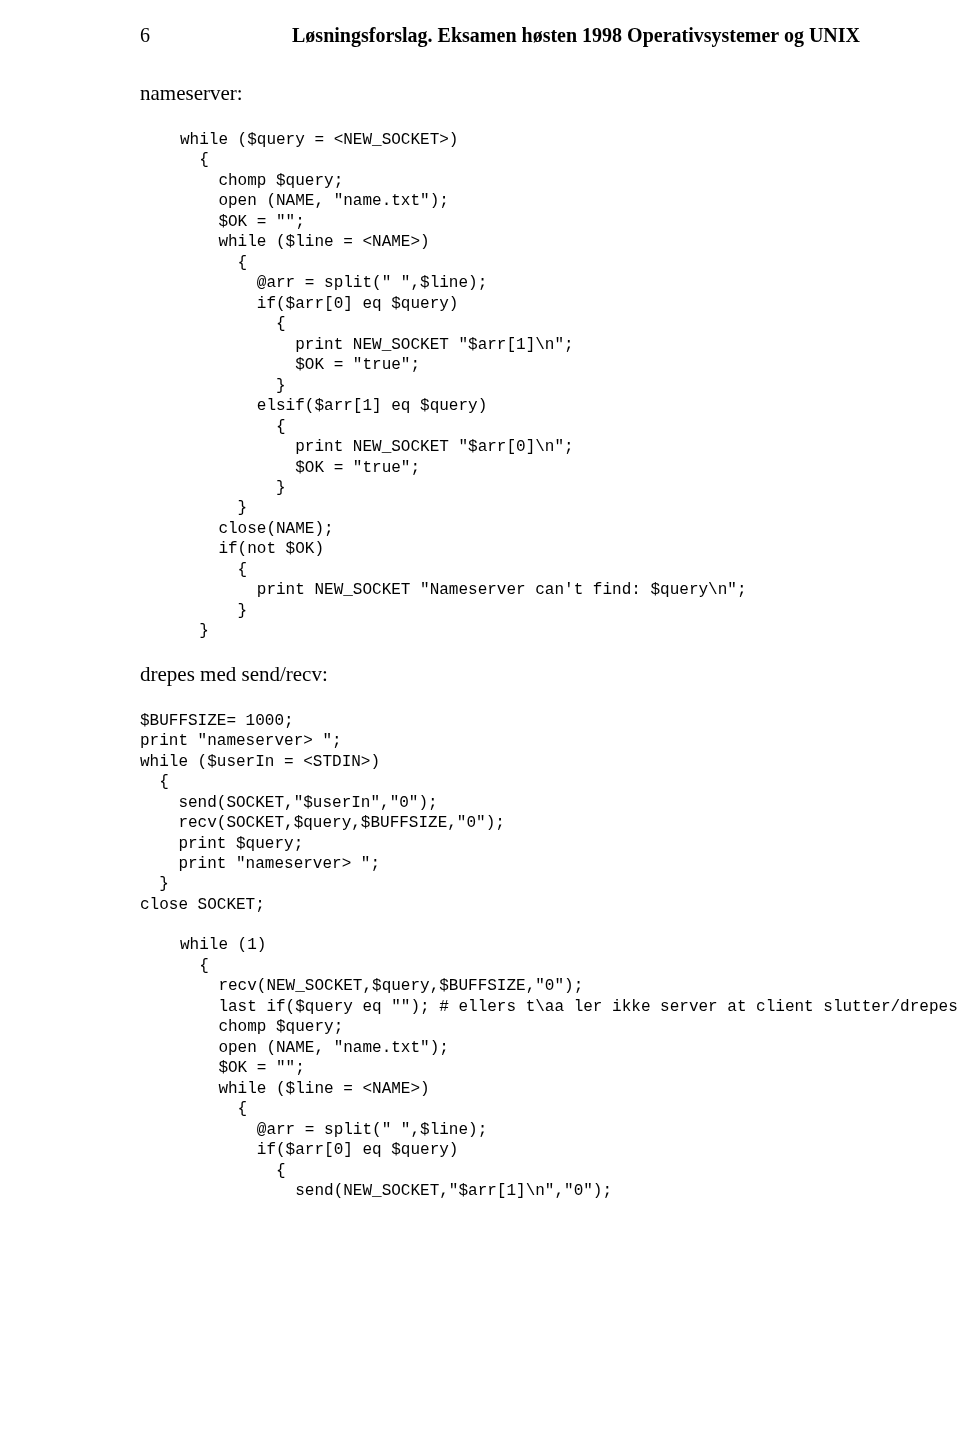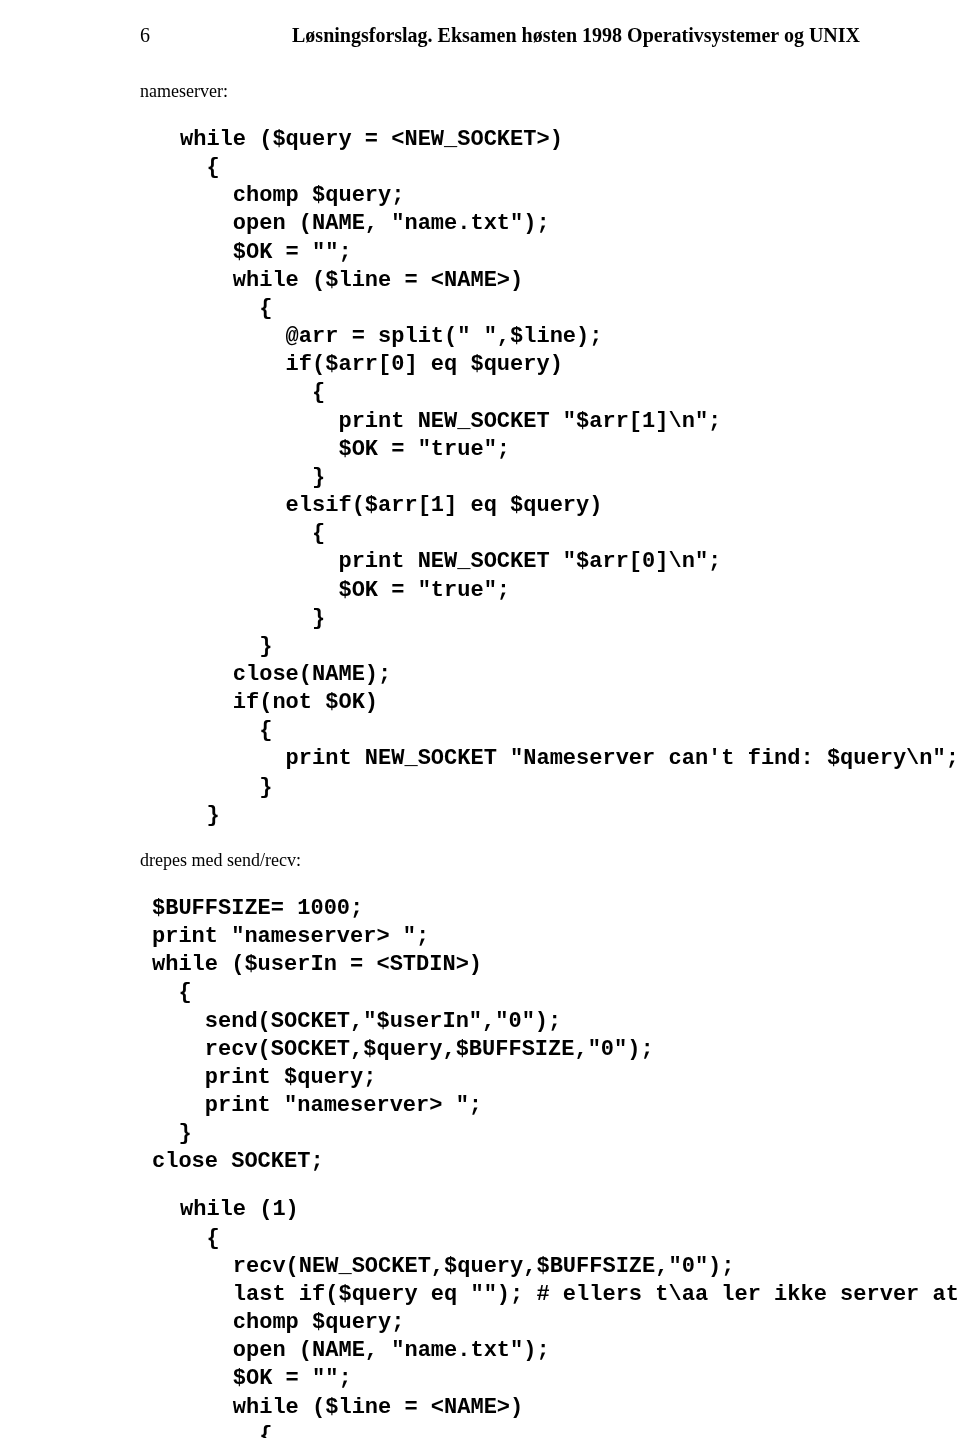--- a/index.html
+++ b/index.html
@@ -16,33 +16,32 @@
     }
     .header {
       display: flex;
       justify-content: space-between;
       font-size: 20px;
       margin-bottom: 34px;
     }
     .header .num { }
     .header .title { font-weight: bold; }
     .section-label {
-      font-size: 18px;
+      font-size: 21px;
       margin: 14px 0 24px 0;
     }
     .code {
       font-family: "Courier New", Courier, monospace;
-      font-size: 22px;
+      font-size: 16px;
       line-height: 1.28;
       white-space: pre;
       margin-left: 40px;
       margin-bottom: 20px;
-      font-weight: bold;
     }
-    .noindent { margin-left: 12px; }
+    .noindent { margin-left: 0; }
   </style>
 </head>
 <body>
 
 <div class="page">
 
   <div class="header">
     <span class="num">6</span>
     <span class="title">Løsningsforslag. Eksamen høsten 1998 Operativsystemer og UNIX</span>
   </div>

